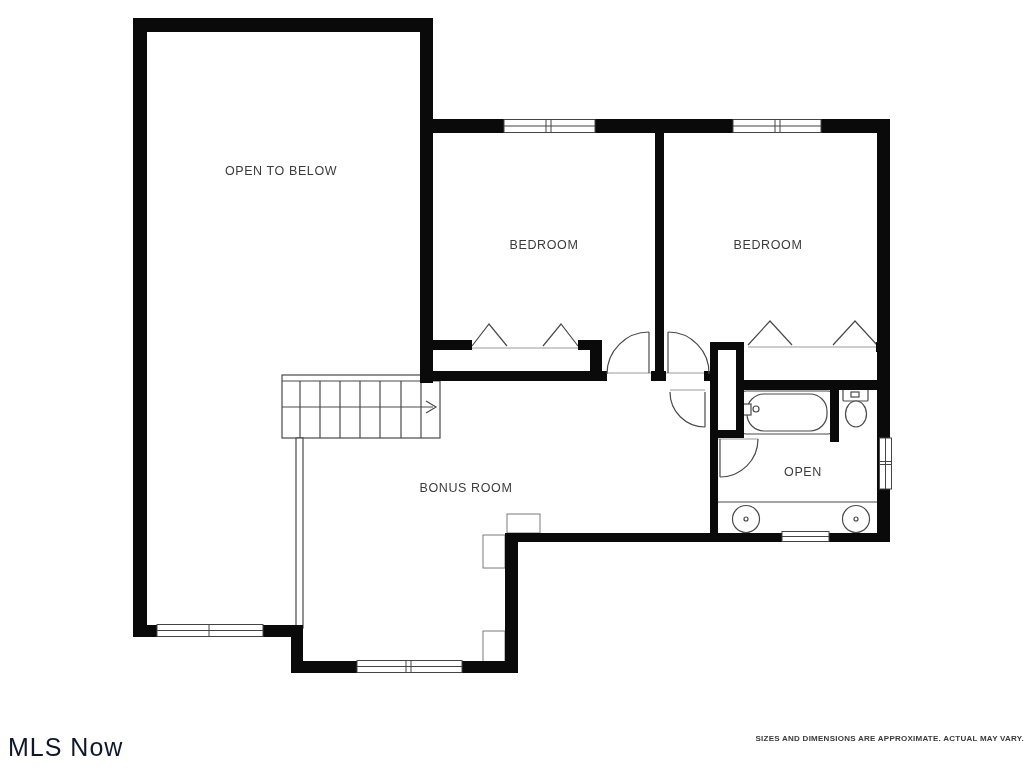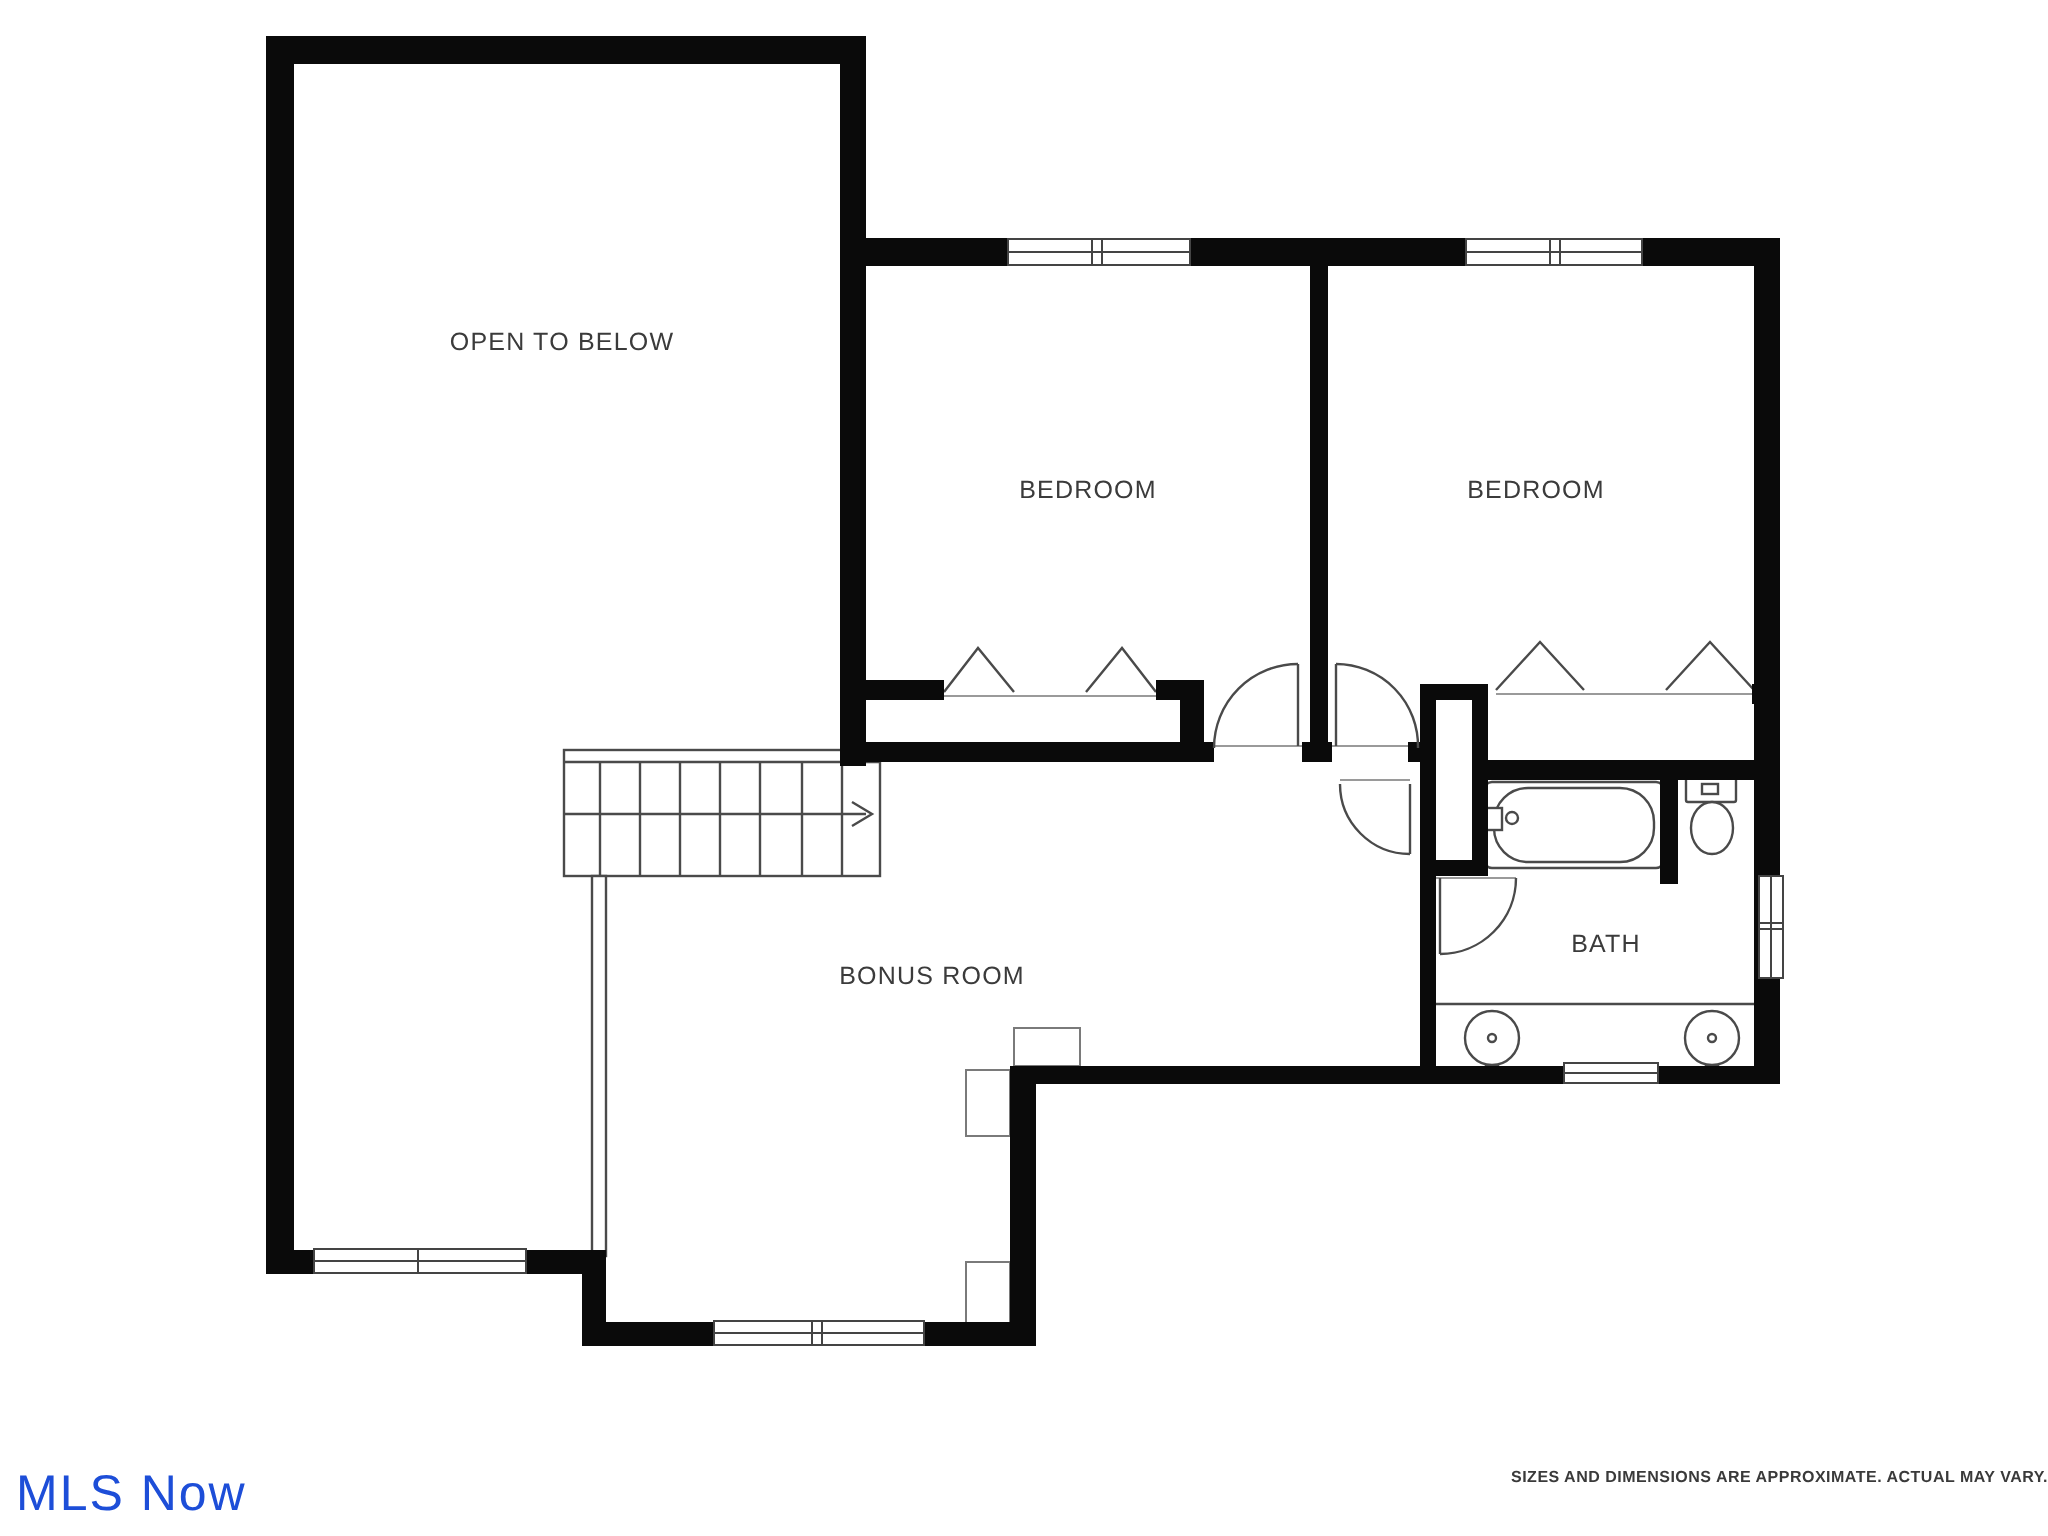--- a/index.html
+++ b/index.html
@@ -5,21 +5,21 @@
   html,body{margin:0;padding:0;background:#ffffff;}
   #stage{
     position:relative;width:1024px;height:768px;background:#ffffff;overflow:hidden;
     font-family:"Liberation Sans", sans-serif;
   }
   .room-label{
     position:absolute;transform:translate(-50%,-50%);
     font-size:12.5px;letter-spacing:.6px;color:#3b3b3b;white-space:nowrap;
   }
   .watermark{
-    position:absolute;left:8px;top:733px;font-size:25px;color:#1d4ed8;
+    position:absolute;left:8px;top:733px;font-size:25px;color:#0f172a;
     letter-spacing:1px;font-weight:400;
   }
   .disclaimer{
     position:absolute;left:0;top:734px;width:1024px;text-align:right;
     font-size:8px;letter-spacing:.25px;color:#3a3a3a;font-weight:bold;
   }
   svg{position:absolute;left:0;top:0;}
   .wall{fill:#0a0a0a;stroke:none;}
   .thin{stroke:#4a4a4a;stroke-width:1.2;fill:none;}
   .thinfill{stroke:#4a4a4a;stroke-width:1.2;fill:#ffffff;}
@@ -190,18 +190,18 @@
       <line class="lite" x1="718" y1="439" x2="758" y2="439"></line>
       <line class="thin" x1="720" y1="439" x2="720" y2="477"></line>
       <path class="thin" d="M 720,477 A 38,38 0 0 0 758,439"></path>
     </g>
   </svg>
 
   <div class="room-label" style="left:281px;top:171px">OPEN TO BELOW</div>
   <div class="room-label" style="left:544px;top:245px">BEDROOM</div>
   <div class="room-label" style="left:768px;top:245px">BEDROOM</div>
   <div class="room-label" style="left:466px;top:488px">BONUS ROOM</div>
-  <div class="room-label" style="left:803px;top:472px">BATH</div>
+  <div class="room-label" style="left:803px;top:472px">OPEN</div>
 
   <div class="watermark">MLS Now</div>
   <div class="disclaimer">SIZES AND DIMENSIONS ARE APPROXIMATE. ACTUAL MAY VARY.</div>
 
 </div>
 
 </body></html>

